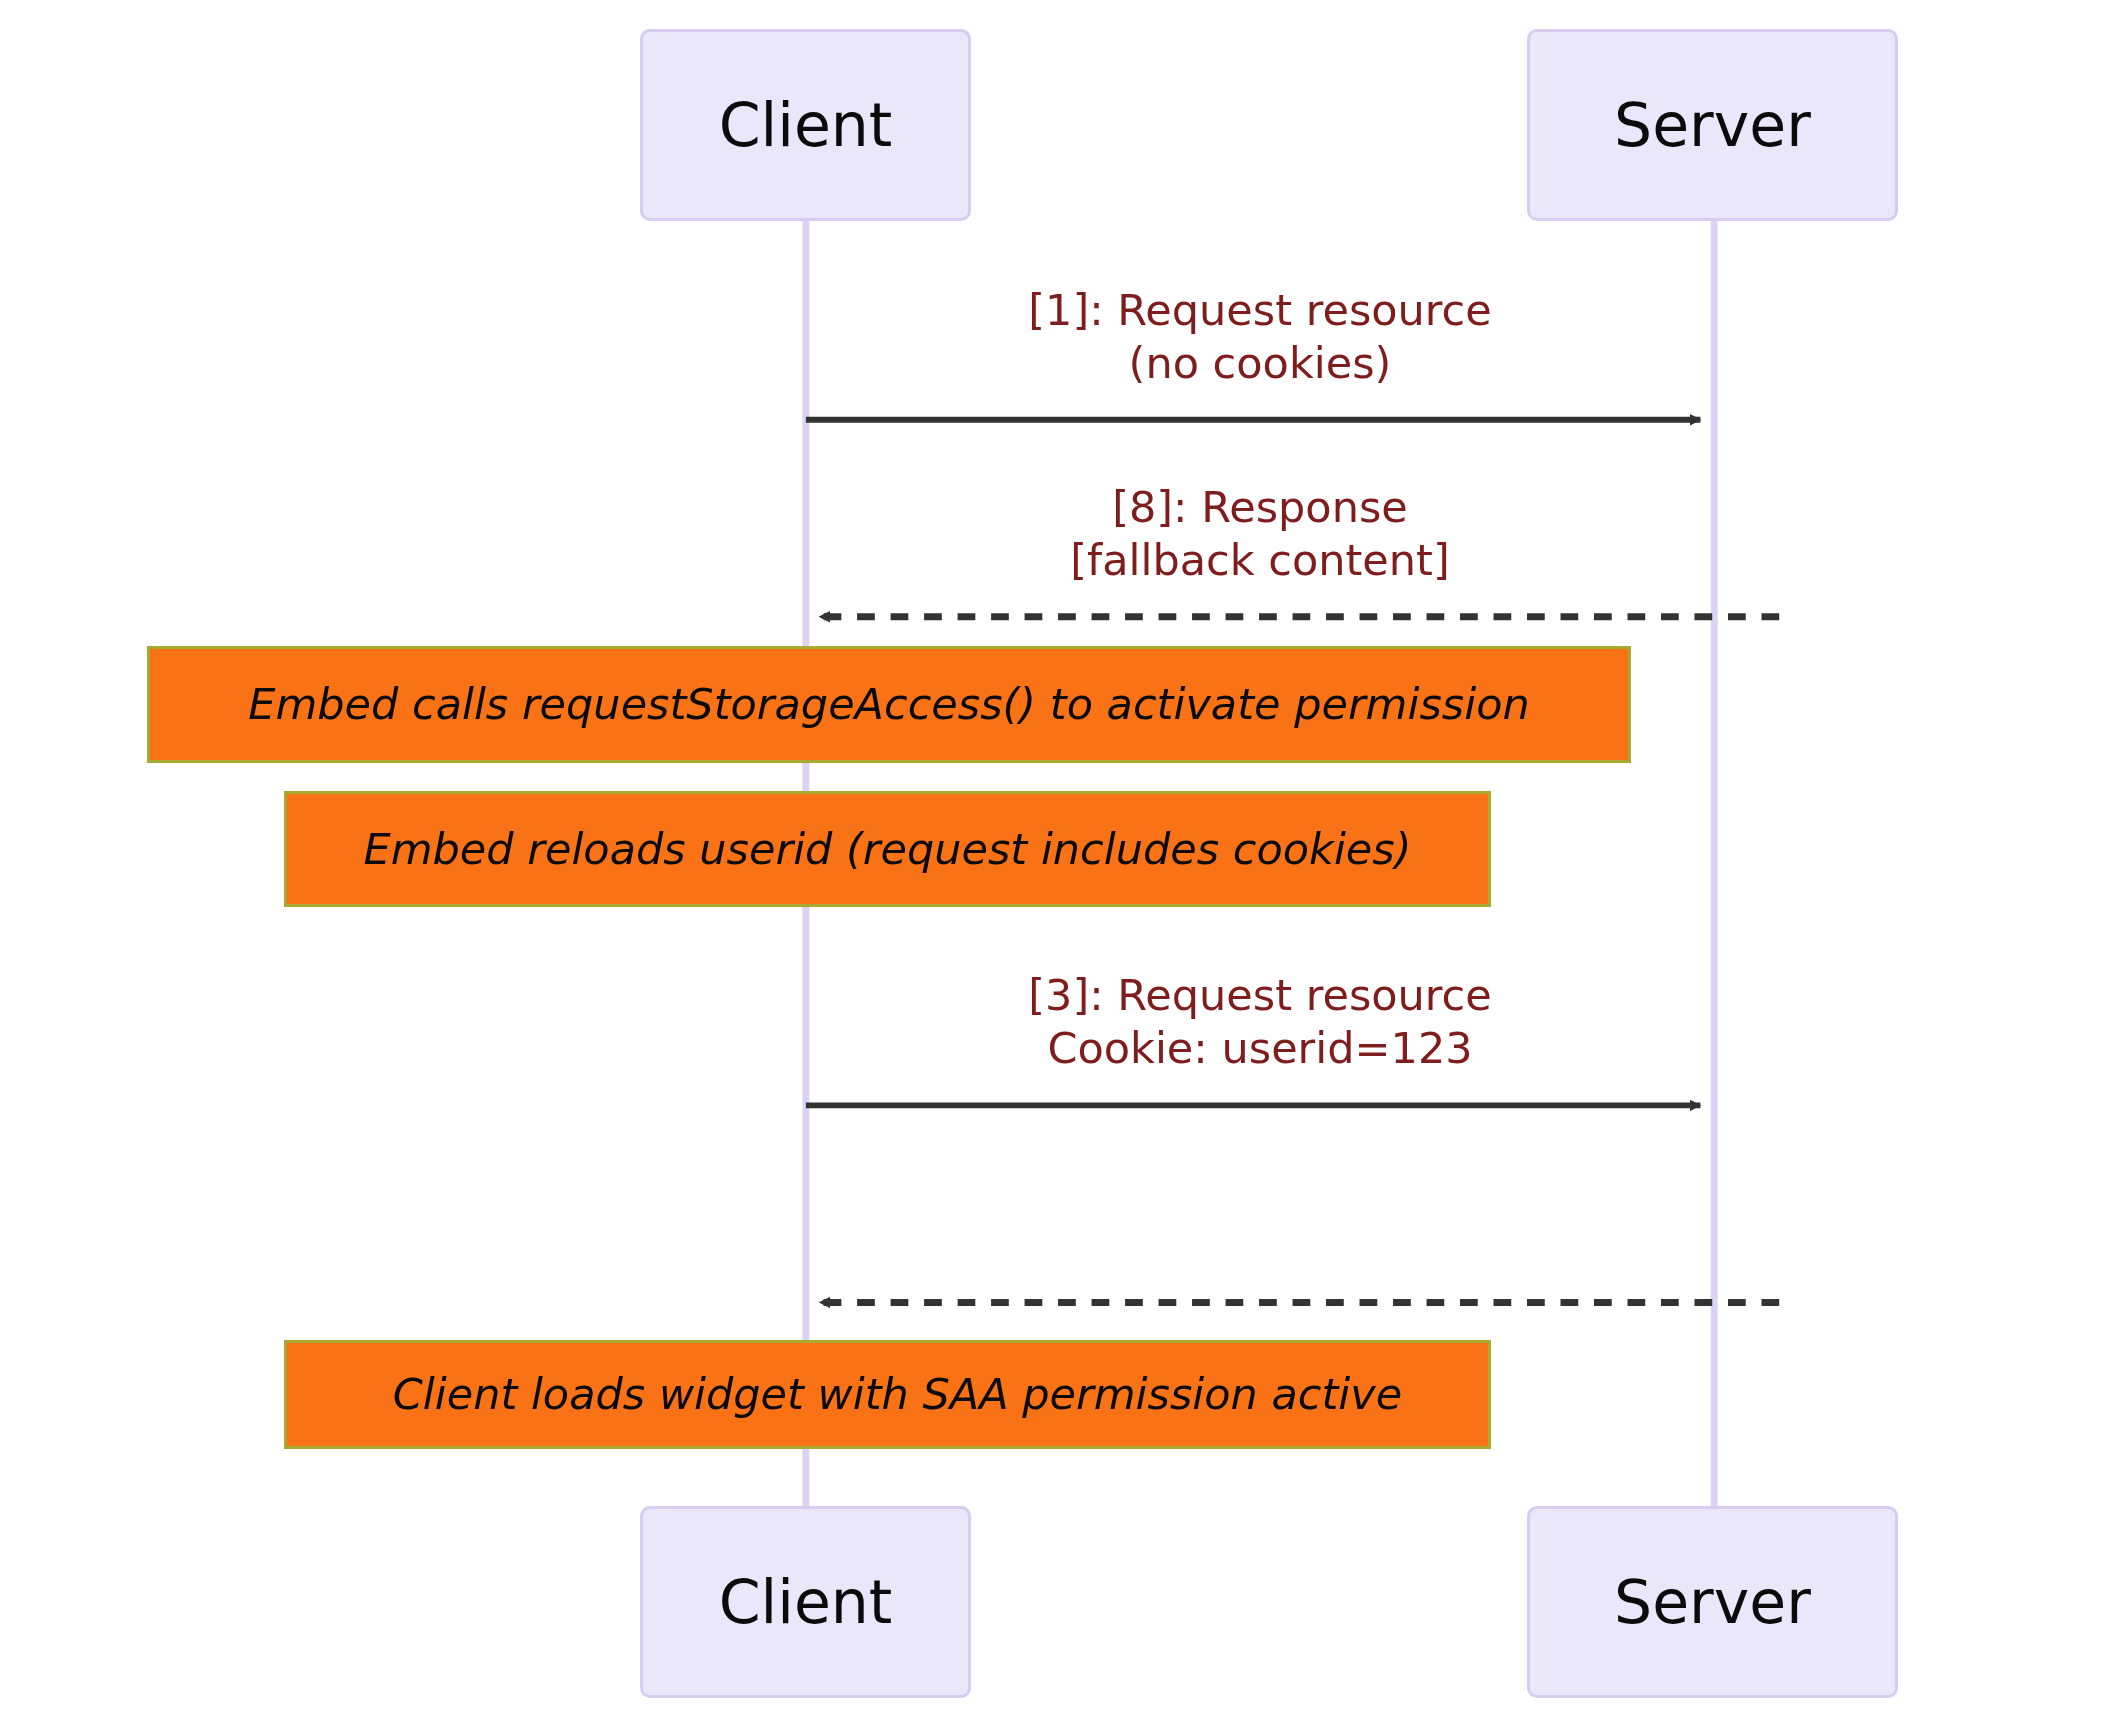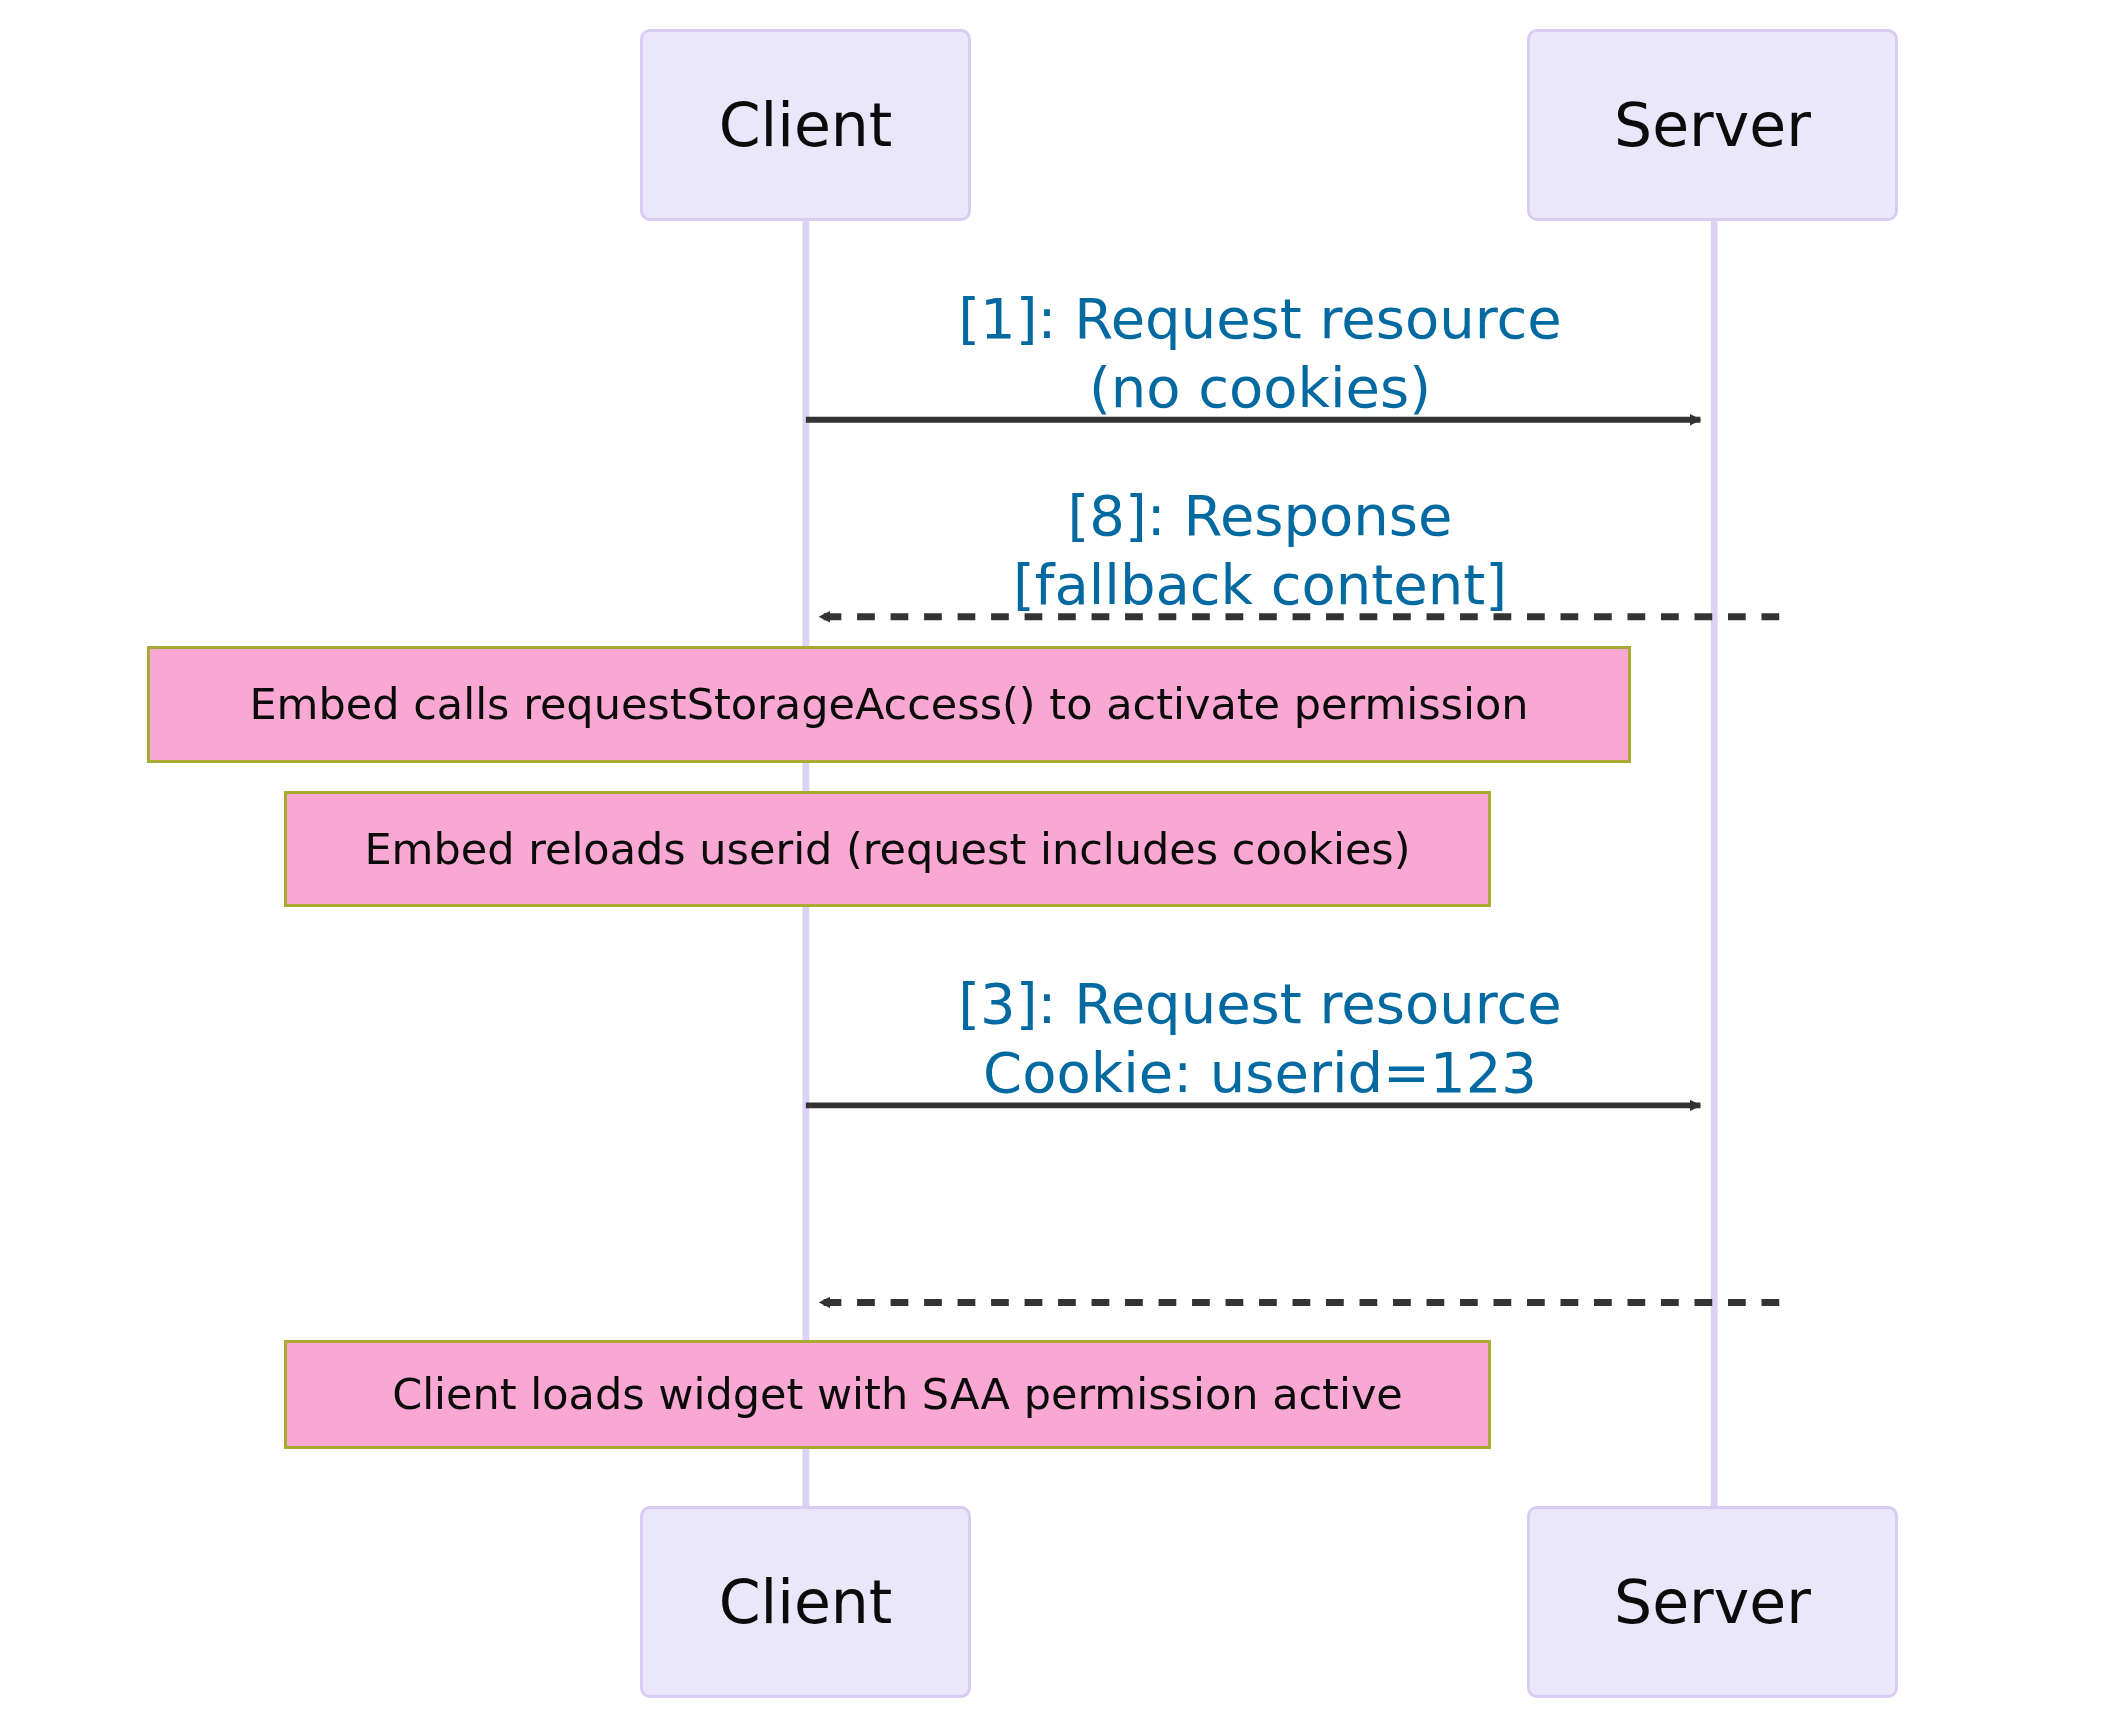--- a/index.html
+++ b/index.html
@@ -38,39 +38,40 @@
   .actor-label {
     font-size: 60px;
     color: #0b0b0b;
     font-family: "DejaVu Sans", "Liberation Sans", sans-serif;
     font-weight: 400;
     line-height: 1;
   }
   .note-box {
     position: absolute;
     box-sizing: border-box;
-    background: #f9a8d4;
+    background: #f97316;
     border: 3px solid #aaaa33;
     display: flex;
     align-items: center;
     justify-content: center;
+    font-style: italic;
   }
   .note-label {
     font-size: 43px;
     color: #0b0b0b;
     font-family: "DejaVu Sans", "Liberation Sans", sans-serif;
     line-height: 1;
     text-align: center;
     white-space: nowrap;
   }
   .msg-label {
     position: absolute;
     text-align: center;
-    font-size: 56px;
-    color: #0369a1;
+    font-size: 43px;
+    color: #7f1d1d;
     font-family: "DejaVu Sans", "Liberation Sans", sans-serif;
     line-height: 1.24;
     white-space: pre-line;
     transform: translateX(-50%);
   }
 </style>
 </head>
 <body>
 
 <div id="diagram-root">

